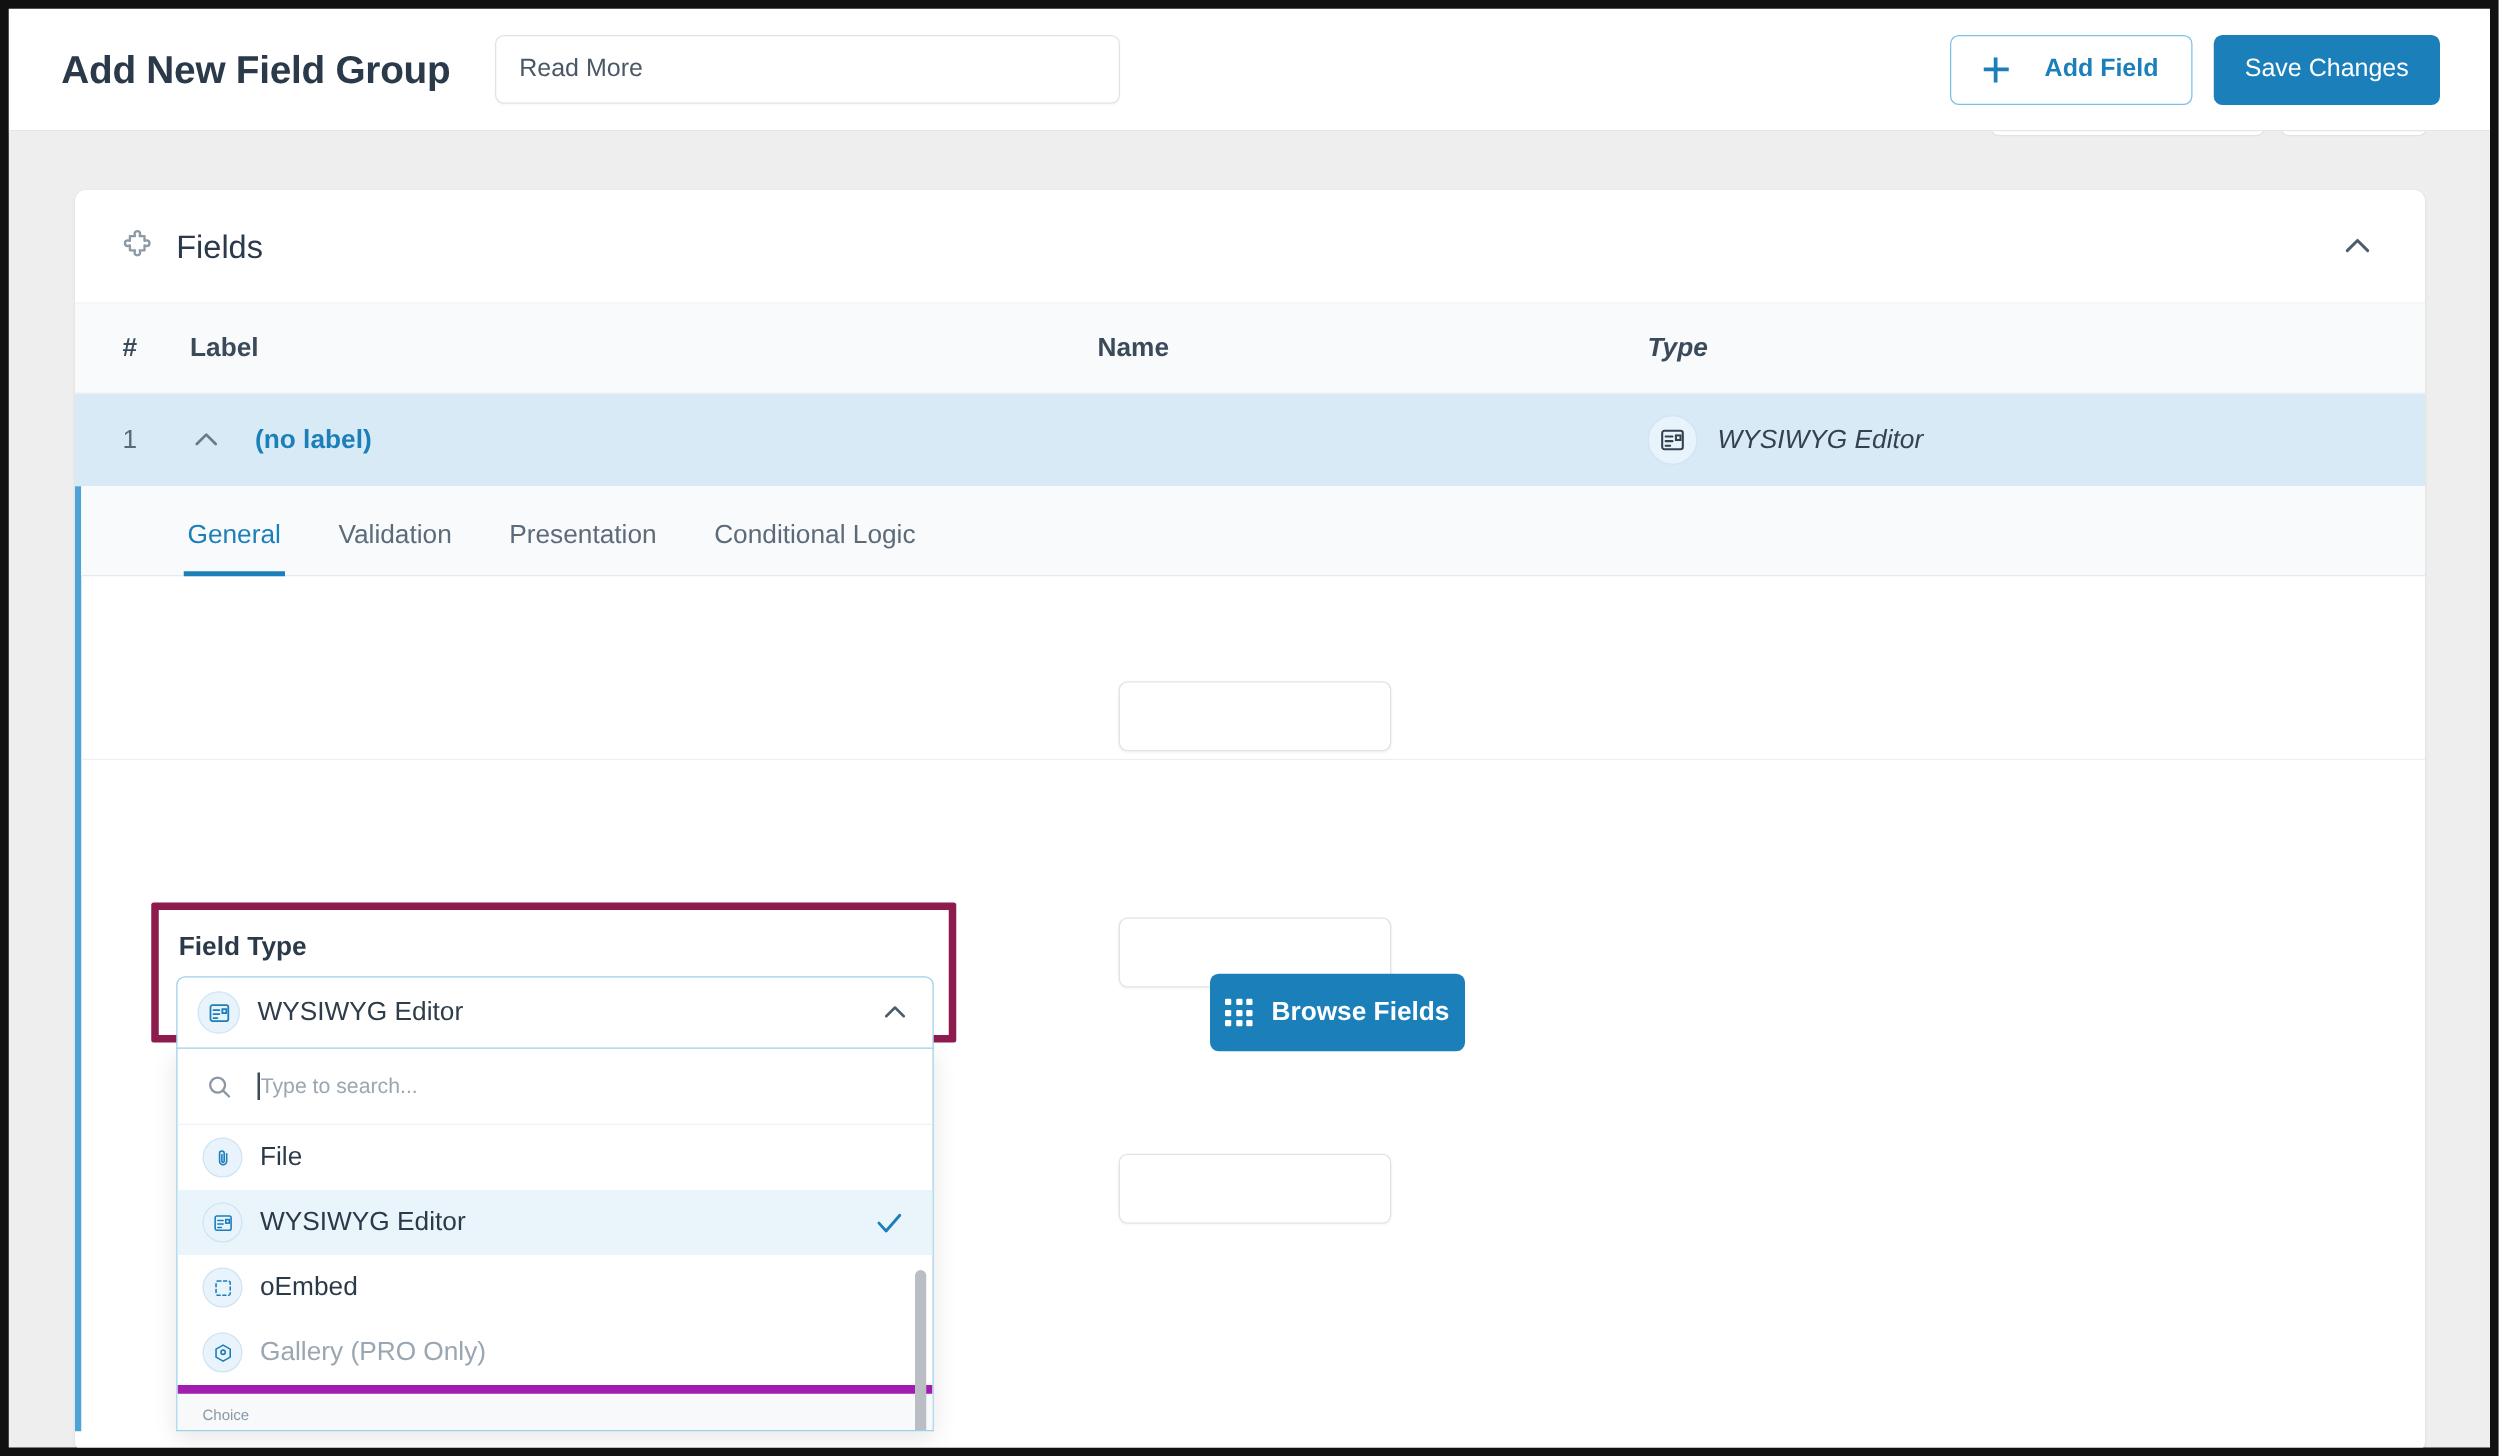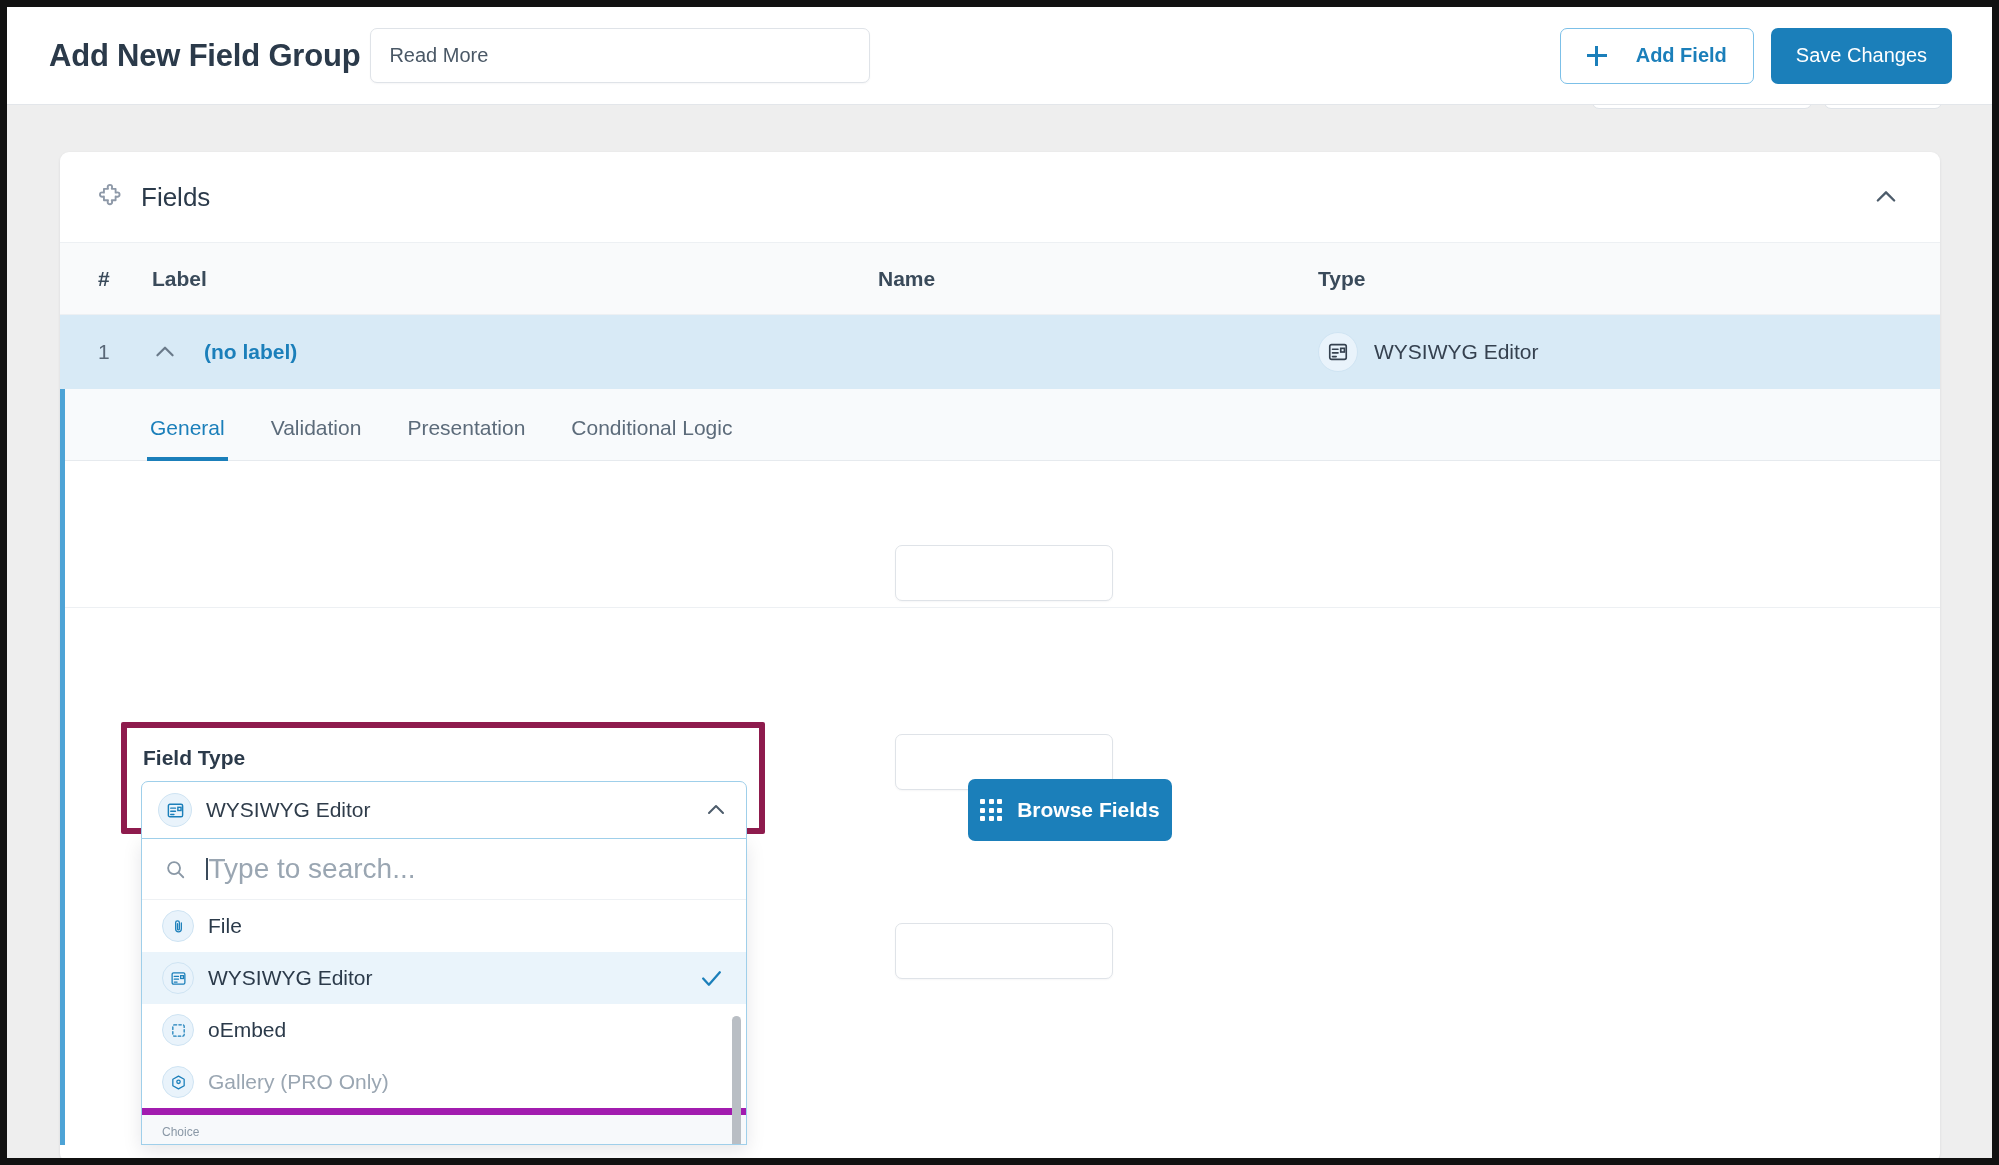--- a/index.html
+++ b/index.html
@@ -30,21 +30,21 @@
   }
   .page-title {
     margin-left: 42px;
     font-size: 31px;
     font-weight: 600;
     color: #2b3a4a;
     letter-spacing: -0.2px;
     white-space: nowrap;
   }
   .title-input {
-    margin-left: 10px;
+    margin-left: 36px;
     width: 500px; height: 55px;
     border: 1px solid #dfe3e8;
     border-radius: 7px;
     background: #fff;
     display: flex;
     align-items: center;
     padding-left: 18px;
     font-size: 20px;
     color: #4a5866;
     box-shadow: 0 1px 2px rgba(16,24,40,.04);
@@ -145,21 +145,21 @@
     height: 72px;
     background: #f9fafb;
     border-bottom: 1px solid #edf0f3;
     font-size: 21px;
     font-weight: 600;
     color: #3a4a5a;
   }
   .col-num   { width: 92px; padding-left: 38px; }
   .col-label { flex: 0 0 726px; }
   .col-name  { flex: 0 0 440px; }
-  .col-type  { flex: 1; }
+  .col-type  { flex: 1; font-style: italic; }
 
   
   .frow {
     display: flex;
     align-items: center;
     height: 74px;
     background: #d8eaf6;
     font-size: 21px;
     color: #2b3a4a;
   }
@@ -335,21 +335,21 @@
   }
   .search-ico { width: 22px; height: 22px; color: #8a98a6; flex: none; }
   .caret-txt {
     display: inline-block;
     width: 1.5px; height: 22px;
     background: #3a4a5a;
     margin-left: 20px;
     margin-right: 1px;
   }
   .dd-placeholder {
-    font-size: 28px;
+    font-size: 17px;
     color: #9aa6b2;
   }
   .dd-list { position: relative; }
   .dd-item {
     height: 52px;
     display: flex;
     align-items: center;
     padding-left: 20px;
     padding-right: 22px;
     cursor: pointer;

